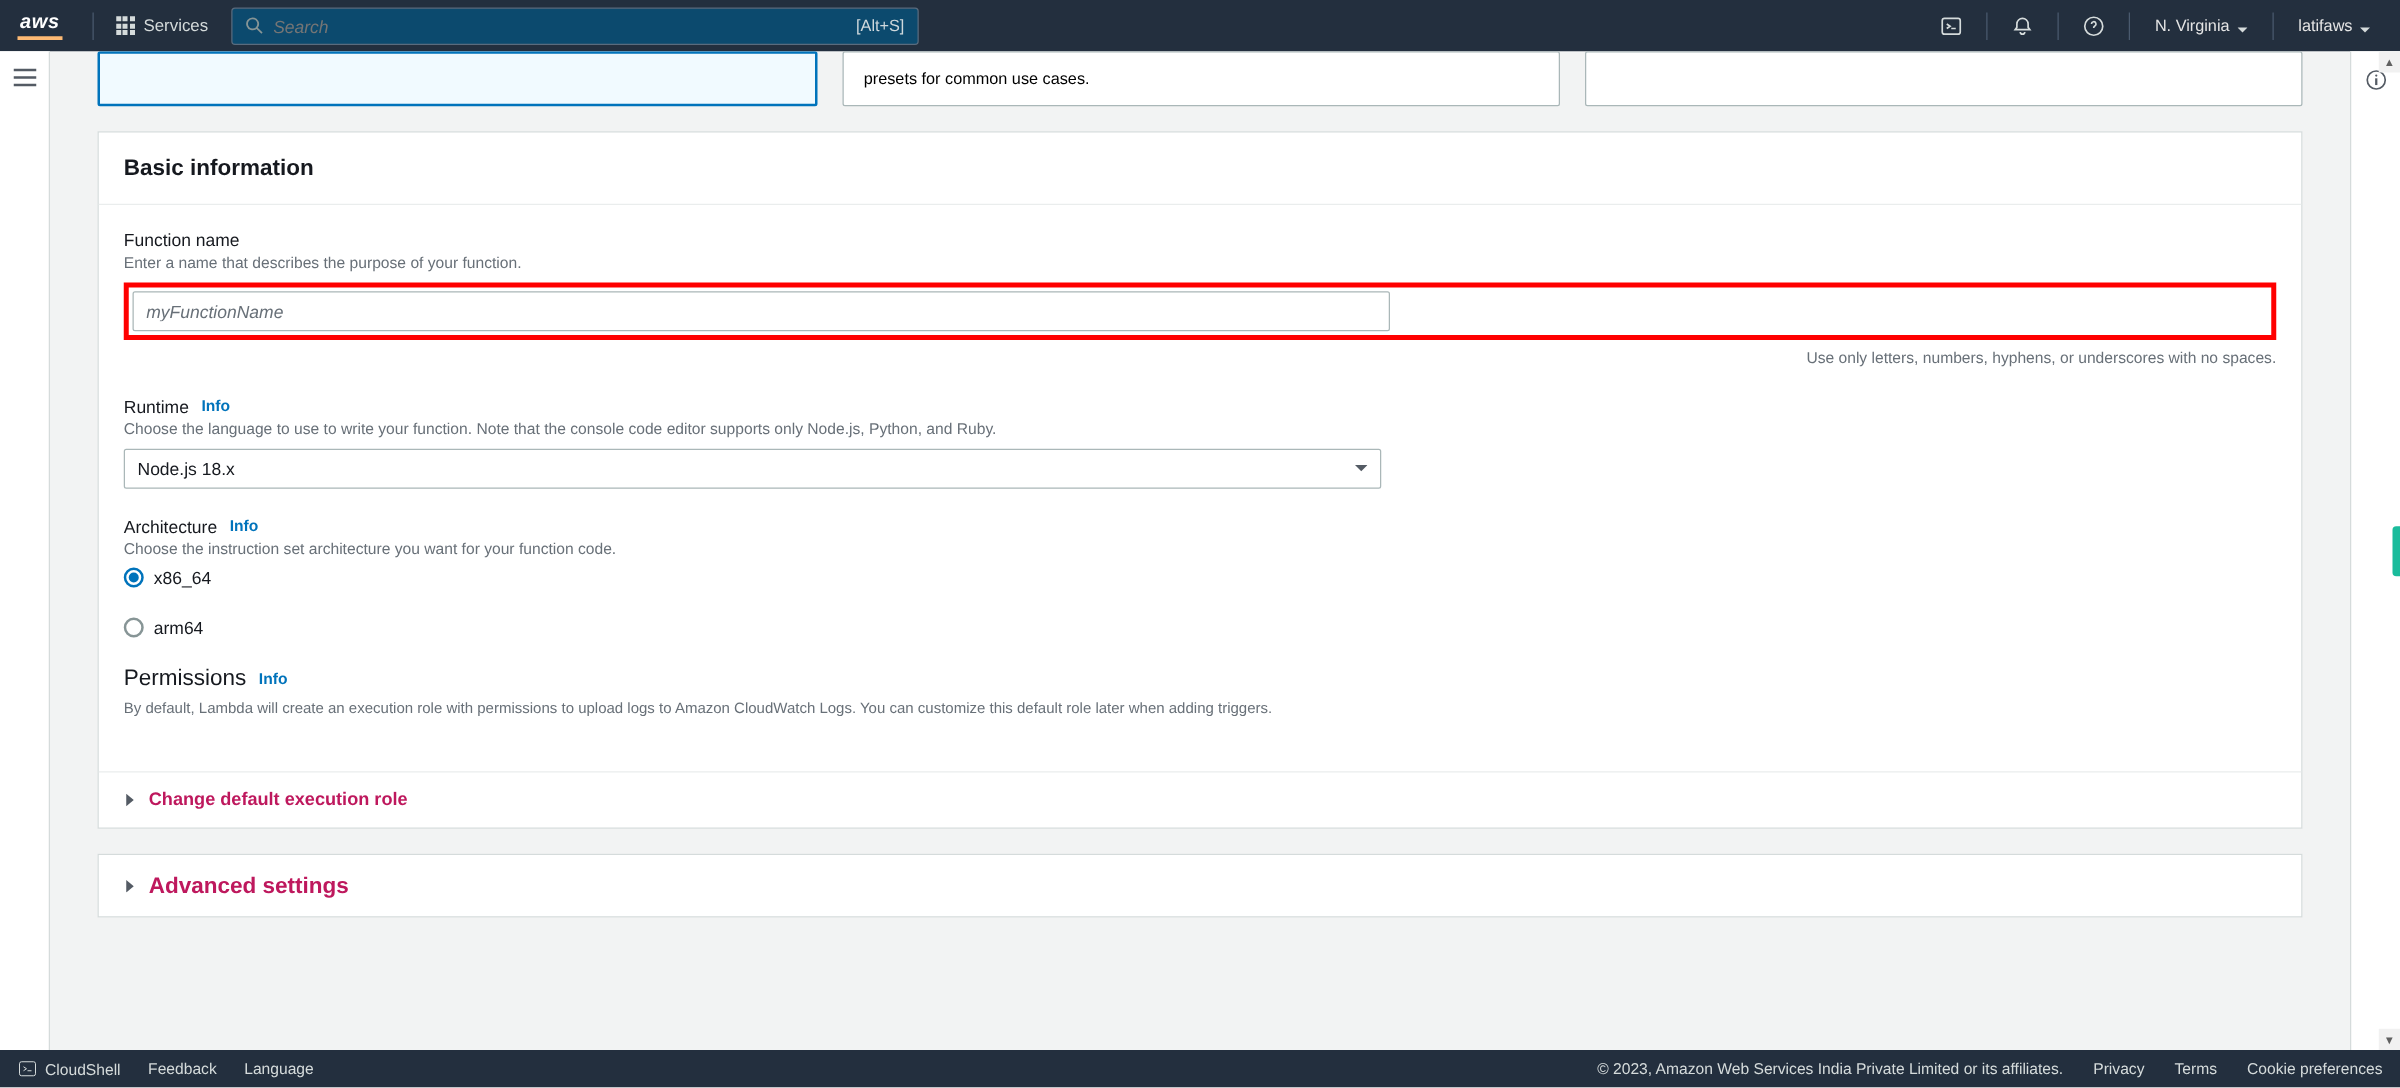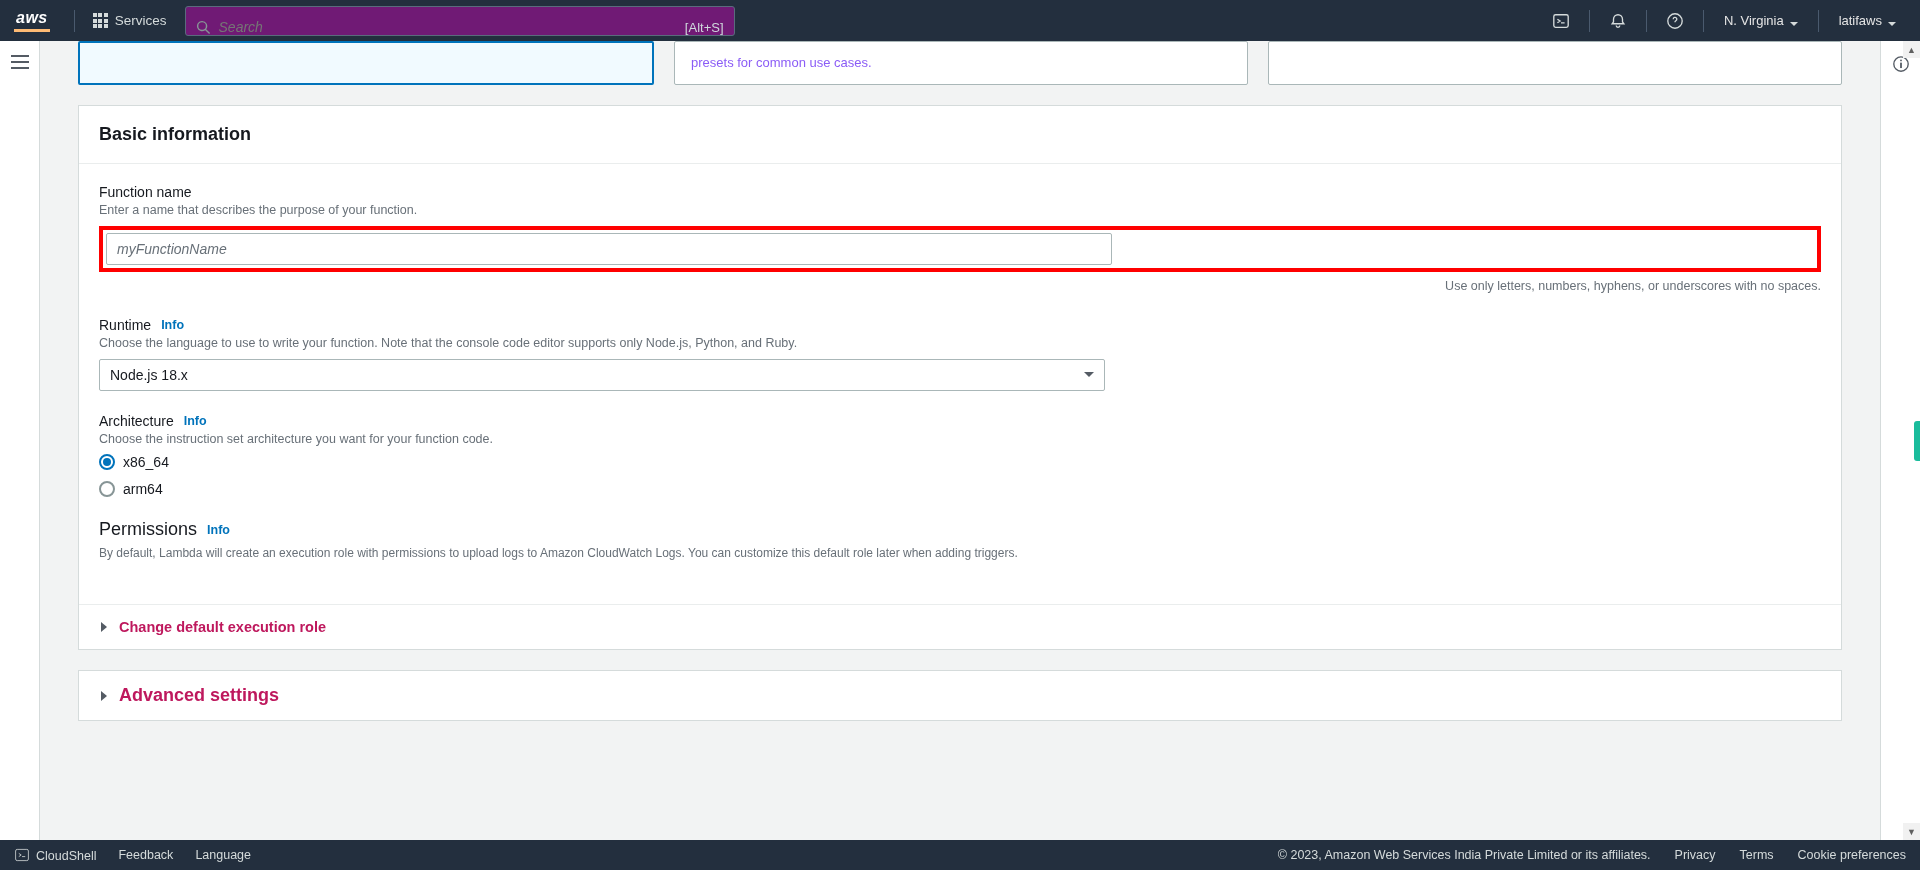--- a/index.html
+++ b/index.html
@@ -5,21 +5,21 @@
     * { margin: 0; padding: 0; box-sizing: border-box; font-family: "Amazon Ember", "Helvetica Neue", Arial, sans-serif; }
     body { background: #f2f3f3; overflow: hidden; }
 
     
     .top-nav { height: 41px; background: #232f3e; display: flex; align-items: center; padding: 0 14px; position: relative; }
     .aws-logo { color: #fff; font-weight: 700; font-size: 16px; letter-spacing: .5px; margin-right: 14px; border-bottom: 3px solid #fdba74; padding: 0 2px 2px; font-style: italic; }
     .nav-divider { width: 1px; height: 22px; background: #4a5a6e; margin: 0 10px; }
     .services-btn { display: flex; align-items: center; color: #d5dbdb; font-size: 13.5px; cursor: pointer; padding: 6px 8px; }
     .grid-icon { display: inline-grid; grid-template-columns: repeat(3, 4px); grid-template-rows: repeat(3, 4px); gap: 1.5px; margin-right: 7px; }
     .grid-icon span { background: #d5dbdb; width: 4px; height: 4px; }
-    .search-box { display: flex; align-items: flex-end; background: #701a75; border: 1px solid #5a6b7d; border-radius: 3px; height: 30px; width: 550px; margin-left: 10px; padding: 0 10px; position: relative; }
+    .search-box { display: flex; align-items: center; background: #0c4a6e; border: 1px solid #5a6b7d; border-radius: 3px; height: 30px; width: 550px; margin-left: 10px; padding: 0 10px; position: relative; }
     .search-box svg { width: 15px; height: 15px; fill: #879596; margin-right: 8px; }
     .search-box input { flex: 1; background: transparent; border: none; outline: none; color: #d5dbdb; font-size: 14px; font-style: italic; }
     .search-shortcut { color: #cfd8dc; font-size: 13px; }
     .nav-right { margin-left: auto; display: flex; align-items: center; }
     .nav-icon { width: 36px; height: 36px; display: flex; align-items: center; justify-content: center; cursor: pointer; }
     .nav-icon svg { width: 18px; height: 18px; fill: none; stroke: #d5dbdb; stroke-width: 1.5; }
     .nav-text-item { color: #e5e5e5; font-size: 13px; cursor: pointer; padding: 0 10px; display: flex; align-items: flex-end; }
     .nav-text-item svg { margin-left: 6px; width: 8px; height: 8px; fill: #d5dbdb; }
 
     
@@ -27,42 +27,42 @@
     .left-rail { width: 40px; background: #fff; border-right: 1px solid #d5dbdb; display: flex; align-items: flex-start; justify-content: center; padding-top: 14px; }
     .hamburger { width: 18px; height: 14px; display: flex; flex-direction: column; justify-content: space-between; cursor: pointer; }
     .hamburger span { height: 2px; background: #545b64; }
     .right-rail { width: 40px; background: #fff; border-left: 1px solid #d5dbdb; display: flex; align-items: flex-start; justify-content: center; padding-top: 14px; }
     .main-area { flex: 1; overflow-y: auto; padding: 0 38px 30px; position: relative; }
 
     
     .options-row { display: flex; gap: 20px; margin-bottom: 20px; }
     .option-card { flex: 1; background: #fff; border: 1px solid #aab7b8; border-radius: 2px; padding: 12px 16px; min-height: 20px; }
     .option-card.selected { background: #f1faff; border: 2px solid #0073bb; }
-    .option-card .card-desc { font-size: 13px; color: #8b5cf6; line-height: 1.4; }
+    .option-card .card-desc { font-size: 13px; color: #000000; line-height: 1.4; }
 
     
     .panel { background: #fff; border: 1px solid #d5dbdb; border-radius: 0; margin-bottom: 20px; }
     .panel-header { padding: 18px 20px; border-bottom: 1px solid #eaeded; }
     .panel-header h2 { font-size: 18px; font-weight: 700; color: #16191f; }
     .panel-body { padding: 20px; }
 
     .form-group { margin-bottom: 22px; }
     .form-label { font-size: 14px; font-weight: 400; color: #16191f; display: flex; align-items: center; gap: 10px; margin-bottom: 2px; }
     .info-link { color: #0073bb; font-size: 12.5px; font-weight: 700; cursor: pointer; }
     .form-hint { font-size: 12.5px; color: #687078; margin-bottom: 6px; line-height: 1.4; }
     .form-hint.below { margin-top: 6px; margin-bottom: 0; text-align: right; }
 
     .highlighted-wrapper { border: 4px solid #ff0000; padding: 3px; margin-bottom: 3px; }
     .text-input { width: 1006px; max-width: 100%; height: 32px; border: 1px solid #aab7b8; border-radius: 2px; padding: 0 10px; font-size: 14px; color: #16191f; font-style: italic; }
     .text-input::placeholder { color: #687078; font-style: italic; }
 
     .select-box { width: 1006px; max-width: 100%; height: 32px; border: 1px solid #aab7b8; border-radius: 2px; padding: 0 10px; font-size: 14px; color: #16191f; display: flex; align-items: center; justify-content: space-between; cursor: pointer; background: #fff; }
     .select-box svg { width: 10px; height: 10px; fill: #545b64; }
 
-    .radio-group { display: flex; flex-direction: column; gap: 11px; margin-top: 6px; }
+    .radio-group { display: flex; flex-direction: column; gap: 24px; margin-top: 6px; }
     .radio-row { display: flex; align-items: center; gap: 8px; font-size: 14px; color: #16191f; cursor: pointer; }
     .radio-dot { width: 16px; height: 16px; border: 2px solid #879596; border-radius: 50%; display: inline-flex; align-items: center; justify-content: center; }
     .radio-dot.checked { border-color: #0073bb; }
     .radio-dot.checked::after { content: ""; width: 8px; height: 8px; background: #0073bb; border-radius: 50%; }
 
     .permissions-heading { font-size: 18px; font-weight: 400; color: #16191f; display: flex; align-items: center; gap: 10px; margin-bottom: 4px; }
     .permissions-desc { font-size: 12px; color: #687078; line-height: 1.5; }
 
     .expand-row { display: flex; align-items: center; gap: 10px; padding: 14px 20px; border-top: 1px solid #eaeded; cursor: pointer; }
     .expand-row.advanced { border-top: none; }

